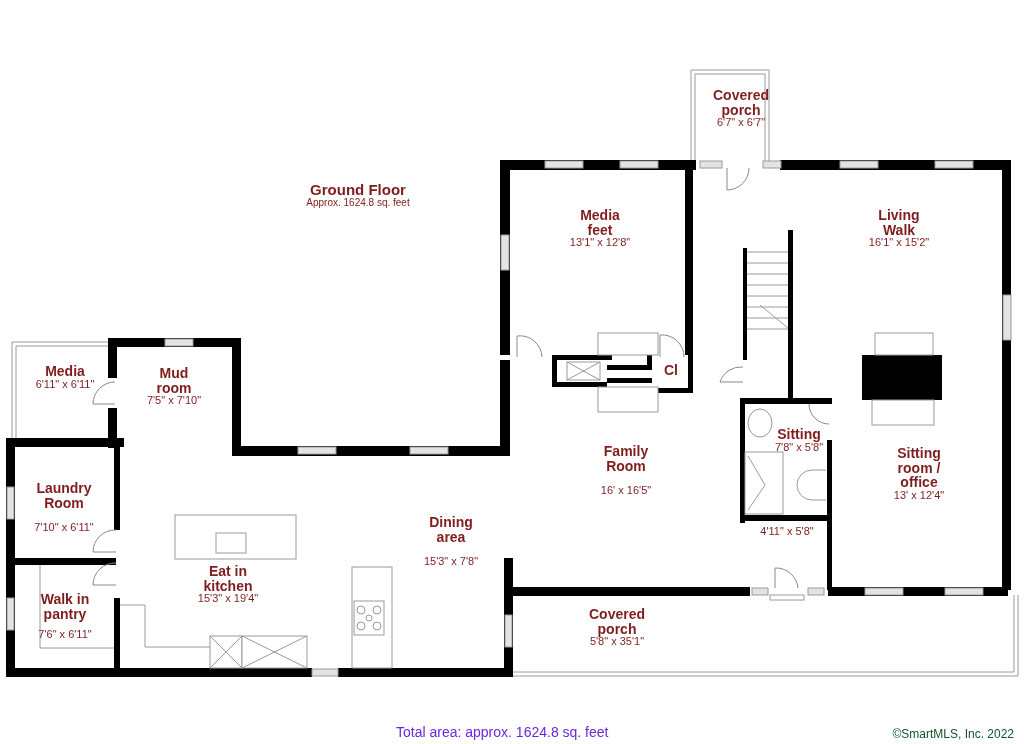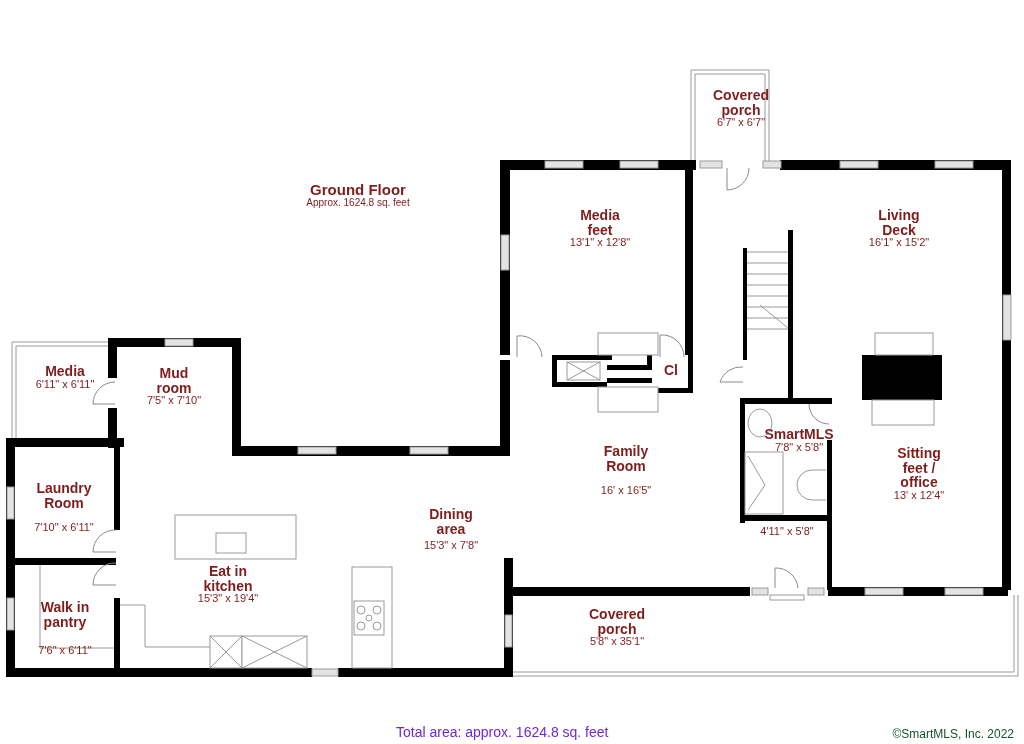--- a/index.html
+++ b/index.html
@@ -165,57 +165,57 @@
 
 <div class="lbl" style="left:741px; top:88px;">
   <span class="nm" style="width:70px; white-space:normal; margin:0 auto;">Covered porch</span>
   <span class="dm">6'7" x 6'7"</span>
 </div>
 <div class="lbl" style="left:600px; top:208px;">
   <span class="nm" style="width:60px; white-space:normal; margin:0 auto;">Media feet</span>
   <span class="dm">13'1" x 12'8"</span>
 </div>
 <div class="lbl" style="left:899px; top:208px;">
-  <span class="nm" style="width:60px; white-space:normal; margin:0 auto;">Living Deck</span>
+  <span class="nm" style="width:60px; white-space:normal; margin:0 auto;">Living Walk</span>
   <span class="dm">16'1" x 15'2"</span>
 </div>
 <div class="lbl" style="left:65px; top:364px;">
   <span class="nm">Media</span>
   <span class="dm">6'11" x 6'11"</span>
 </div>
 <div class="lbl" style="left:174px; top:366px;">
   <span class="nm" style="width:50px; white-space:normal; margin:0 auto;">Mud room</span>
   <span class="dm">7'5" x 7'10"</span>
 </div>
 <div class="lbl" style="left:64px; top:469px;">
   <span class="nm" style="width:64px; white-space:normal; margin:12px auto;">Laundry Room</span>
   <span class="dm">7'10" x 6'11"</span>
 </div>
 <div class="lbl" style="left:65px; top:584px;">
-  <span class="nm" style="width:50px; white-space:normal; margin:16px auto;">Walk in pantry</span>
+  <span class="nm" style="width:50px; white-space:normal; margin:8px auto;">Walk in pantry</span>
   <span class="dm">7'6" x 6'11"</span>
 </div>
 <div class="lbl" style="left:228px; top:564px;">
   <span class="nm" style="width:50px; white-space:normal; margin:0 auto;">Eat in kitchen</span>
   <span class="dm">15'3" x 19'4"</span>
 </div>
 <div class="lbl" style="left:451px; top:503px;">
-  <span class="nm" style="width:56px; white-space:normal; margin:4px auto;">Dining area</span>
+  <span class="nm" style="width:56px; white-space:normal; margin:12px auto;">Dining area</span>
   <span class="dm">15'3" x 7'8"</span>
 </div>
 <div class="lbl" style="left:626px; top:432px;">
   <span class="nm" style="width:56px; white-space:normal; margin:12px auto;">Family Room</span>
   <span class="dm">16' x 16'5"</span>
 </div>
 <div class="lbl" style="left:799px; top:427px;">
-  <span class="nm">SmartMLS</span>
+  <span class="nm">Sitting</span>
   <span class="dm">7'8" x 5'8"</span>
 </div>
 <div class="lbl" style="left:919px; top:446px;">
-  <span class="nm" style="width:60px; white-space:normal; margin:0 auto;">Sitting feet / office</span>
+  <span class="nm" style="width:60px; white-space:normal; margin:0 auto;">Sitting room / office</span>
   <span class="dm">13' x 12'4"</span>
 </div>
 <div class="lbl" style="left:617px; top:607px;">
   <span class="nm" style="width:70px; white-space:normal; margin:0 auto;">Covered porch</span>
   <span class="dm">5'8" x 35'1"</span>
 </div>
 
 <div class="lbl" style="left:671px; top:363px;">
   <span class="nm">Cl</span>
 </div>

